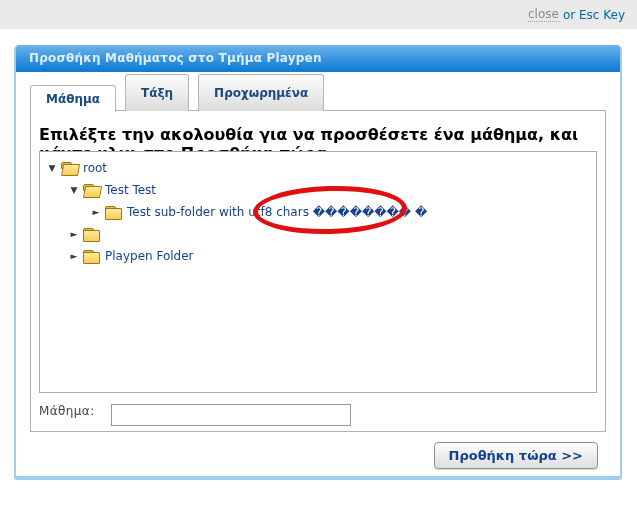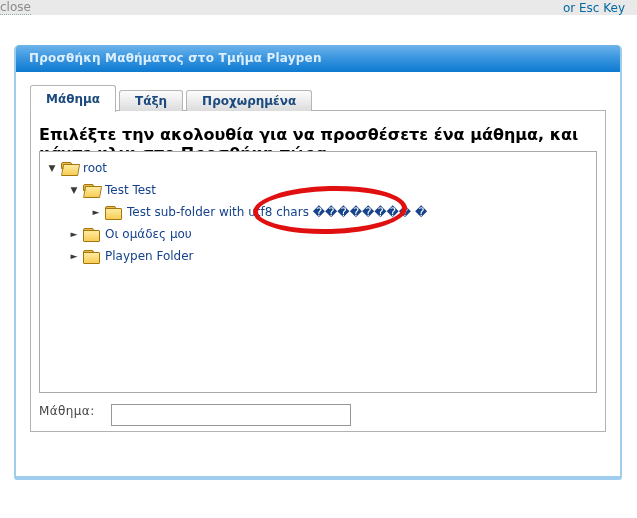--- a/index.html
+++ b/index.html
@@ -1,37 +1,37 @@
 <!DOCTYPE html>
 <html><head>
 <meta charset="utf-8">
 <style>
   * { margin:0; padding:0; box-sizing:border-box; }
   html,body { width:637px; height:518px; background:#fff; font-family:"DejaVu Sans","Liberation Sans",sans-serif; overflow:hidden; }
   .stage { position:relative; width:637px; height:518px; background:#fff; }
 
   
-  .topbar { position:absolute; left:0; top:0; width:637px; height:15px; background:#e9e9e9;
-            display:flex; align-items:center; justify-content:space-between; padding-right:12px; font-size:12px; }
+  .topbar { position:absolute; left:0; top:0; width:637px; height:29px; background:#e9e9e9;
+            display:flex; align-items:center; justify-content:flex-end; padding-right:12px; font-size:12px; }
   .close-link { color:#8a8a8a; border-bottom:1px dotted #9aa; cursor:pointer; }
   .esc-hint { color:#0369a1; margin-left:4px; }
 
   
   .dialog { position:absolute; left:14px; top:45px; width:608px; height:435px;
             border-left:2px solid #9fcdee; border-right:2px solid #9fcdee; border-bottom:4px solid #9fcdee;
             border-radius:5px 5px 3px 3px; background:#bef264; }
   .dlg-header { height:27px; background:linear-gradient(#6db4ea,#3d97e0 45%,#0d7ad1); border-radius:4px 4px 0 0;
                 color:#ddeffc; font-size:12px; font-weight:bold; line-height:27px; padding-left:13px; letter-spacing:.2px; }
   .dlg-body { position:relative; width:100%; height:404px; background:#fff; }
 
   
-  .tabbar { position:absolute; left:14px; top:12px; height:27px; display:flex; align-items:flex-end; z-index:3; }
+  .tabbar { position:absolute; left:14px; top:12px; height:27px; display:flex; align-items:flex-end; z-index:3;gap:6px; }
   .tab { display:none; align-items:center; padding:0 15px; margin-right:3px; font-size:12px; font-weight:bold; color:#1b4a7e;
          background:linear-gradient(#fcfcfc,#e9e9e9 60%,#dcdcdc); border:1px solid #b5b5b5; border-bottom:none;
-         border-radius:3px 3px 0 0; height:21px; cursor:pointer; }
+         border-radius:3px 3px 0 0; height:37px; cursor:pointer; }
   .tab.live { display:flex; }
   .tab.active { background:#fff; height:27px; margin-bottom:-1px; z-index:4; }
 
   
   .content-panel { position:absolute; left:14px; top:38px; width:576px; height:322px;
                    border:1px solid #b2b2b2; background:#fff; z-index:2; }
   .instruction { position:absolute; left:8px; top:14px; font-size:16px; font-weight:bold; color:#000; }
 
   
   .tree-panel { position:absolute; left:8px; top:40px; width:558px; height:242px; border:1px solid #a9a9a9;
@@ -107,32 +107,32 @@
             <span class="tree-label">Test Test</span>
           </div>
             <div class="tree-row live" style="padding-left: 50px;">
             <span class="twisty">►</span>
             <span class="folder"></span>
             <span class="tree-label">Test sub-folder with utf8 chars �������� �</span>
           </div>
             <div class="tree-row live" style="padding-left: 28px;">
             <span class="twisty">►</span>
             <span class="folder"></span>
-            <span class="tree-label">Οι ομάδες μου</span>
           </div>
             <div class="tree-row live" style="padding-left: 28px;">
             <span class="twisty">►</span>
             <span class="folder"></span>
             <span class="tree-label">Playpen Folder</span>
           </div>
           </div>
 
         <div class="course-row">
           <span class="course-label">Μάθημα:</span>
           <input class="course-input" type="text" value="" style="">
         </div>
       </div>
 
+      <button class="submit-btn">Προθήκη τώρα &gt;&gt;</button>
     </div>
   </div>
 
   <div class="annotation"></div>
 </div>
 
 </body></html>

